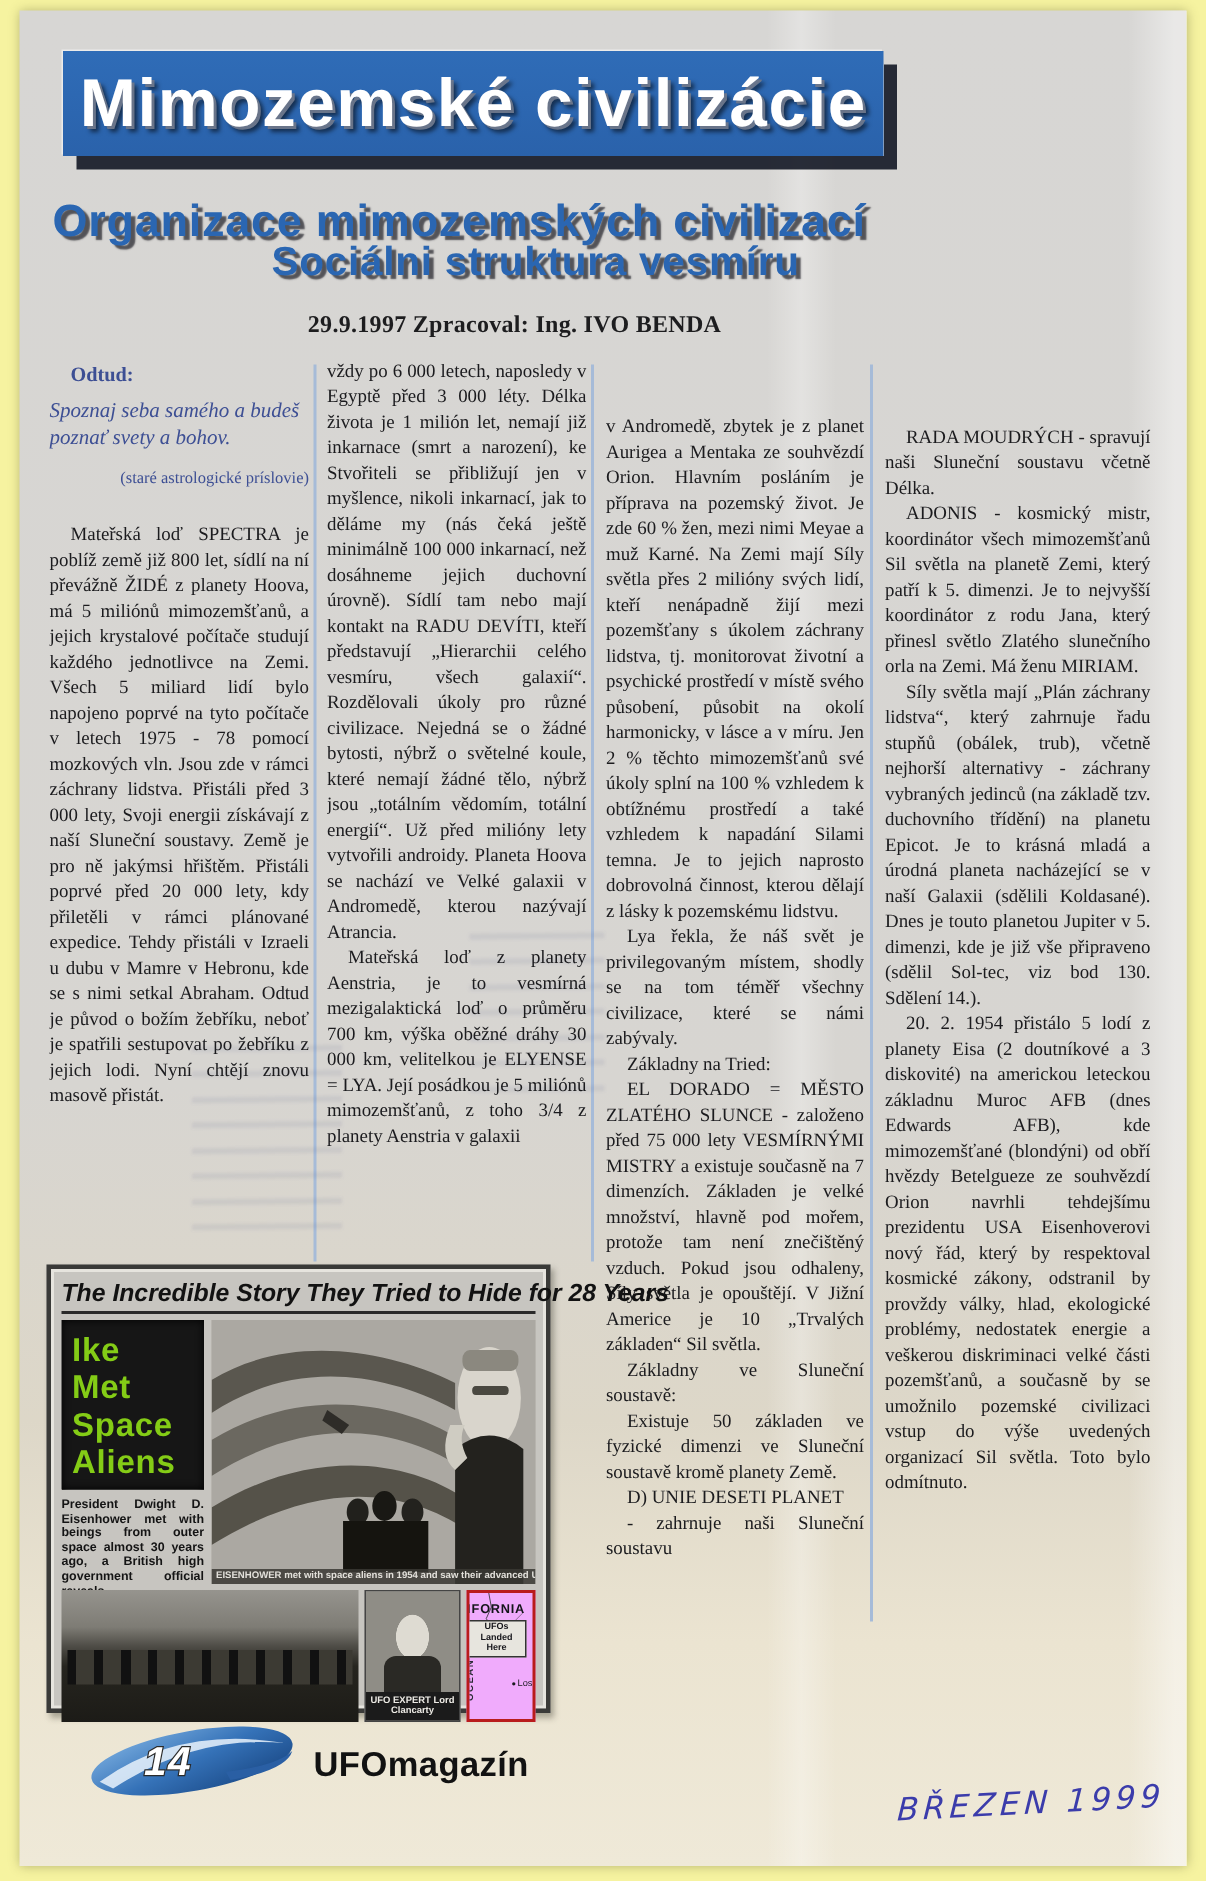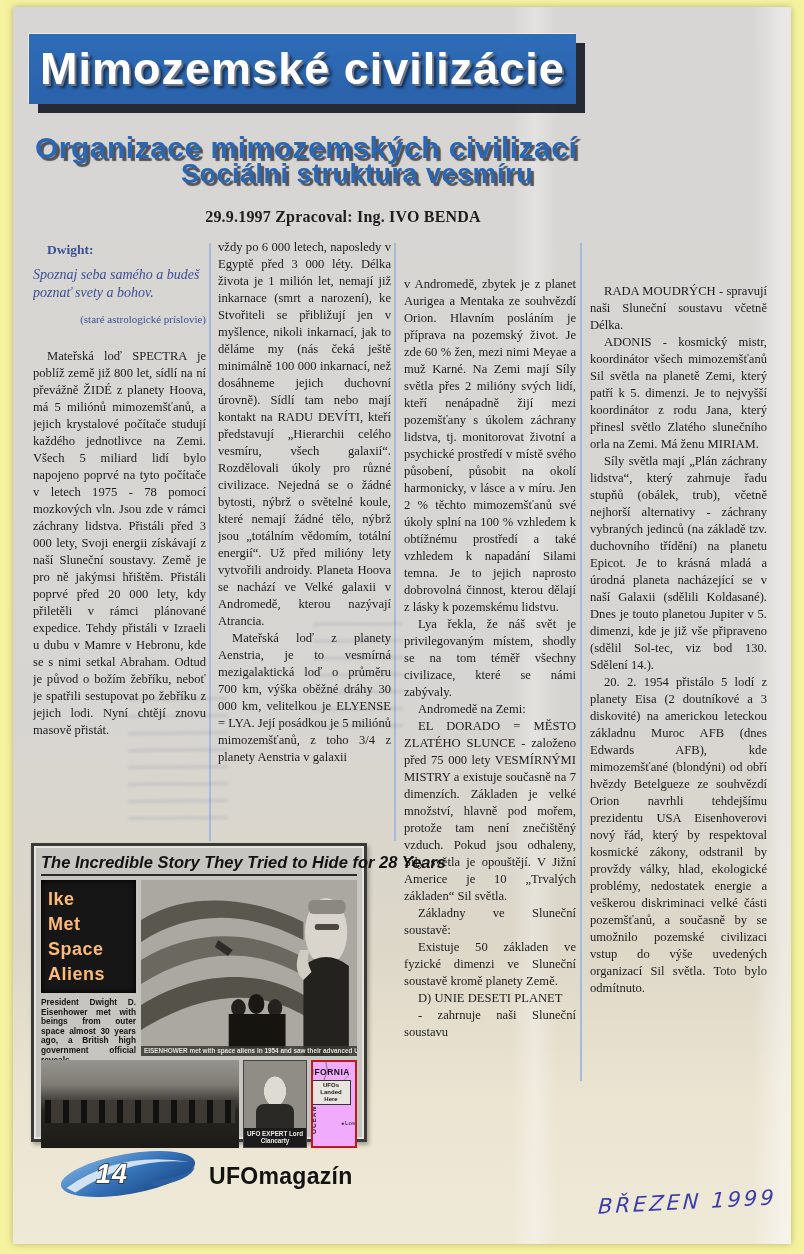--- a/index.html
+++ b/index.html
@@ -12,21 +12,21 @@
   .page {
     position:absolute; left:13px; top:7px; width:778px; height:1237px;
     background:
       linear-gradient(90deg, rgba(255,255,255,0) 64%, rgba(255,255,255,0.30) 67%, rgba(255,255,255,0) 70%),
       linear-gradient(90deg, rgba(255,255,255,0) 95%, rgba(255,255,255,0.45) 99%),
       linear-gradient(180deg, #d7d6d4 0%, #d7d5d1 58%, #ddd7c8 76%, #ebe4d1 88%, #efe9d8 100%);
     box-shadow: 0 0 7px rgba(60,60,30,0.35);
   }
   
   .banner {
-    position:absolute; left:16px; top:27px; width:547px; height:70px;
+    position:absolute; left:29px; top:27px; width:547px; height:70px;
     background: linear-gradient(180deg, var(--banner-blue) 0%, #2a62ab 100%);
     box-shadow: 9px 9px 0 0 rgba(14,18,32,0.88), -1px -1px 0 0 rgba(255,255,255,0.5);
     display:flex; align-items:center; justify-content:center;
   }
   .banner-text {
     font-weight:bold; font-size:45px; letter-spacing:1px; color:#ffffff;
     text-shadow: 2px 2px 0 rgba(110,120,140,0.95), 4px 4px 3px rgba(0,0,0,0.55);
     white-space:nowrap;
   }
   .subtitle1, .subtitle2 {
@@ -77,22 +77,22 @@
     box-shadow: inset 0 0 0 2px #e6e4de, 2px 3px 4px rgba(40,40,30,0.35);
     padding:7px 7px 5px; box-sizing:border-box;
   }
   .clip-head {
     font-style:italic; font-weight:bold; font-size:16.5px; line-height:19px;
     color:#121212; border-bottom:2px solid #2a2a2a; padding-bottom:2px; white-space:nowrap;
   }
   .clip-main { display:flex; height:176px; margin-top:4px; }
   .clip-left { width:95px; display:flex; flex-direction:column; }
   .ike-box {
-    background:#161616; color:#fdba74; font-weight:bold;
-    font-size:18px; line-height:25px; padding:7px 0 6px 7px; letter-spacing:0.5px;
+    background:#161616; color:#84cc16; font-weight:bold;
+    font-size:22px; line-height:25px; padding:7px 0 6px 7px; letter-spacing:0.5px;
     box-shadow: inset 0 0 6px #000;
   }
   .ike-box span { display:block; }
   .clip-caption {
     font-weight:bold; font-size:8.3px; line-height:9.6px; color:#141414;
     margin-top:5px; text-align:justify;
   }
   .clip-photo { flex:1; margin-left:5px; position:relative; background:#a9a7a1; overflow:hidden; }
   .photo-cap {
     position:absolute; left:0; right:0; bottom:0; background:rgba(58,56,52,0.85);
@@ -159,40 +159,40 @@
   <div class="byline">29.9.1997 Zpracoval: Ing. IVO BENDA</div>
 
   <div class="rule" id="rule1"></div>
   <div class="rule" id="rule2"></div>
   <div class="rule" id="rule3"></div>
 
   <div class="bleed" id="bleed1"></div>
   <div class="bleed" id="bleed2"></div>
 
   <div class="col" id="col1">
-    <div class="motto-label">Dwight:</div>
+    <div class="motto-label">Odtud:</div>
     <div class="motto-quote">Spoznaj seba samého a budeš poznať svety a bohov.</div>
     <div class="motto-attr">(staré astrologické príslovie)</div>
     <div>
         <p>Mateřská loď SPECTRA je poblíž země již 800 let, sídlí na ní převážně ŽIDÉ z planety Hoova, má 5 miliónů mimozemšťanů, a jejich krystalové počítače studují každého jednotlivce na Zemi. Všech 5 miliard lidí bylo napojeno poprvé na tyto počítače v letech 1975 - 78 pomocí mozkových vln. Jsou zde v rámci záchrany lidstva. Přistáli před 3 000 lety, Svoji energii získávají z naší Sluneční soustavy. Země je pro ně jakýmsi hřištěm. Přistáli poprvé před 20 000 lety, kdy přiletěli v rámci plánované expedice. Tehdy přistáli v Izraeli u dubu v Mamre v Hebronu, kde se s nimi setkal Abraham. Odtud je původ o božím žebříku, neboť je spatřili sestupovat po žebříku z jejich lodi. Nyní chtějí znovu masově přistát.</p>
       </div>
   </div>
 
   <div class="col" id="col2">
       <div>
         <p class="ni">vždy po 6 000 letech, naposledy v Egyptě před 3 000 léty. Délka života je 1 milión let, nemají již inkarnace (smrt a narození), ke Stvořiteli se přibližují jen v myšlence, nikoli inkarnací, jak to děláme my (nás čeká ještě minimálně 100 000 inkarnací, než dosáhneme jejich duchovní úrovně). Sídlí tam nebo mají kontakt na RADU DEVÍTI, kteří představují „Hierarchii celého vesmíru, všech galaxií“. Rozdělovali úkoly pro různé civilizace. Nejedná se o žádné bytosti, nýbrž o světelné koule, které nemají žádné tělo, nýbrž jsou „totálním vědomím, totální energií“. Už před milióny lety vytvořili androidy. Planeta Hoova se nachází ve Velké galaxii v Andromedě, kterou nazývají Atrancia.</p>
         <p>Mateřská loď z planety Aenstria, je to vesmírná mezigalaktická loď o průměru 700 km, výška oběžné dráhy 30 000 km, velitelkou je ELYENSE = LYA. Její posádkou je 5 miliónů mimozemšťanů, z toho 3/4 z planety Aenstria v galaxii</p>
       </div>
     </div>
 
   <div class="col" id="col3">
       <div>
         <p class="ni">v Andromedě, zbytek je z planet Aurigea a Mentaka ze souhvězdí Orion. Hlavním posláním je příprava na pozemský život. Je zde 60 % žen, mezi nimi Meyae a muž Karné. Na Zemi mají Síly světla přes 2 milióny svých lidí, kteří nenápadně žijí mezi pozemšťany s úkolem záchrany lidstva, tj. monitorovat životní a psychické prostředí v místě svého působení, působit na okolí harmonicky, v lásce a v míru. Jen 2 % těchto mimozemšťanů své úkoly splní na 100 % vzhledem k obtížnému prostředí a také vzhledem k napadání Silami temna. Je to jejich naprosto dobrovolná činnost, kterou dělají z lásky k pozemskému lidstvu.</p>
         <p>Lya řekla, že náš svět je privilegovaným místem, shodly se na tom téměř všechny civilizace, které se námi zabývaly.</p>
-        <p>Andromedě na Zemi:</p>
+        <p>Základny na Tried:</p>
         <p>EL DORADO = MĚSTO ZLATÉHO SLUNCE - založeno před 75 000 lety VESMÍRNÝMI MISTRY a existuje současně na 7 dimenzích. Základen je velké množství, hlavně pod mořem, protože tam není znečištěný vzduch. Pokud jsou odhaleny, Síly světla je opouštějí. V Jižní Americe je 10 „Trvalých základen“ Sil světla.</p>
         <p>Základny ve Sluneční soustavě:</p>
         <p>Existuje 50 základen ve fyzické dimenzi ve Sluneční soustavě kromě planety Země.</p>
         <p>D) UNIE DESETI PLANET</p>
         <p>- zahrnuje naši Sluneční soustavu</p>
       </div>
     </div>
 
   <div class="col" id="col4">
       <div>

